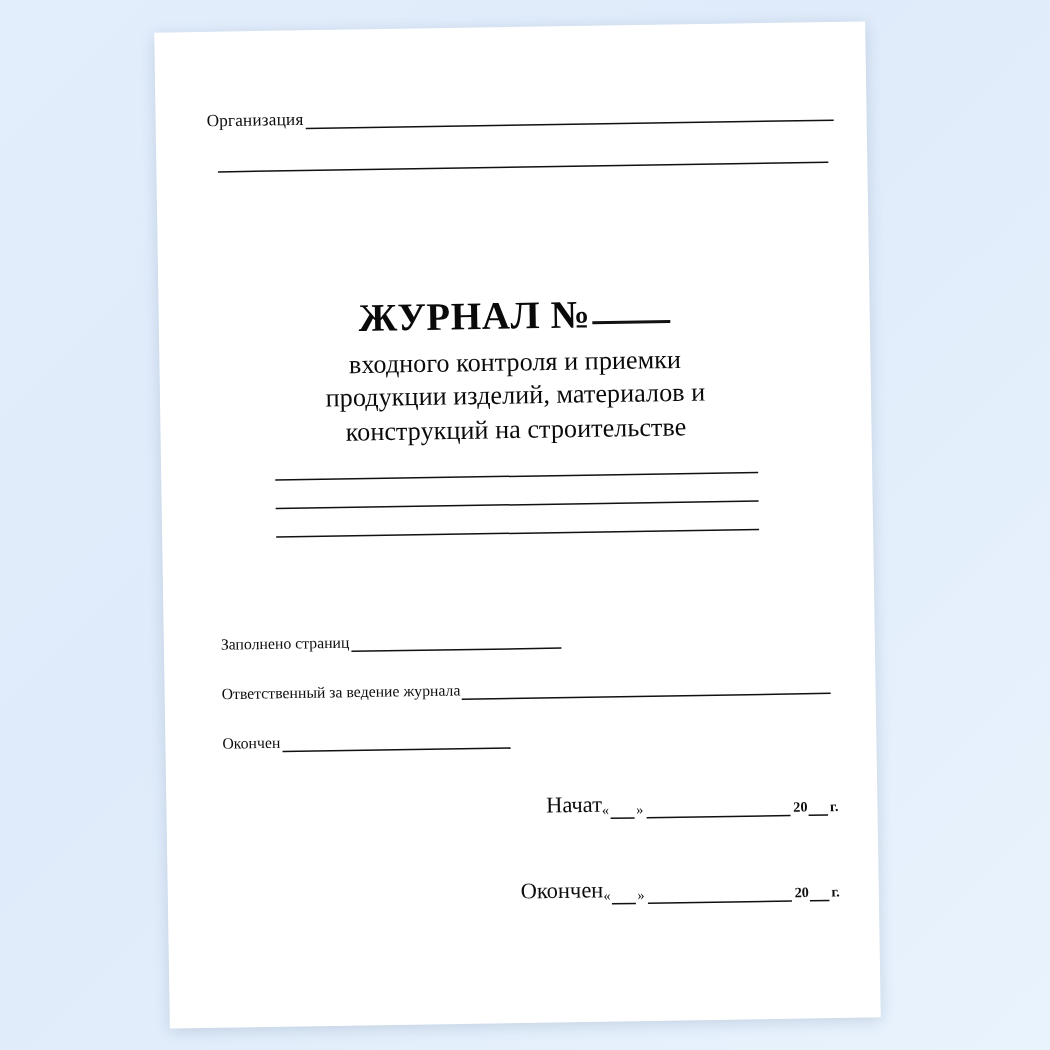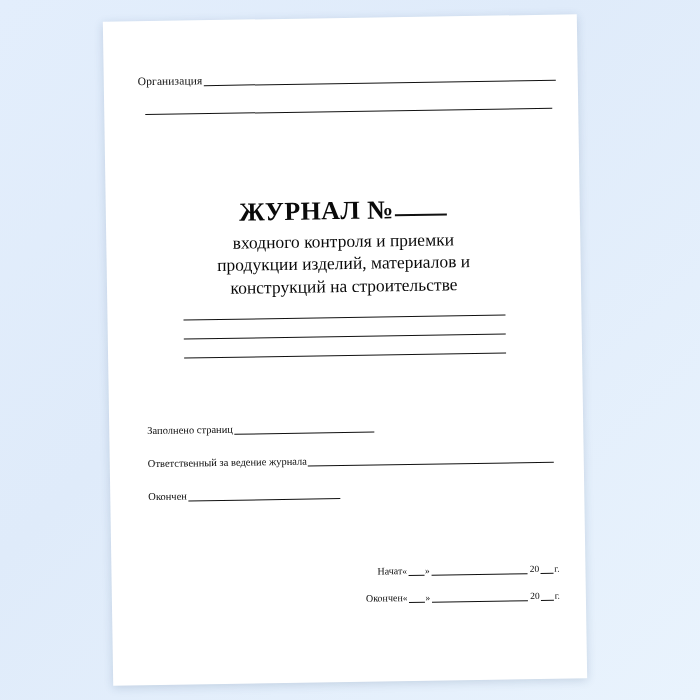--- a/index.html
+++ b/index.html
@@ -150,37 +150,37 @@
     font-size: 9.5px;
     color: #0d0d0d;
   }
   .bottom-row {
     display: flex;
     align-items: flex-end;
     justify-content: flex-end;
     white-space: nowrap;
     margin-bottom: 16px;
   }
-  .bottom-row .lbl { font-size: 10px; }
+  .bottom-row .lbl { font-size: 15px; margin-top: 24px; }
   .bottom-row .q { font-size: 9.5px; }
   .bottom-row .mini {
     display: inline-block;
     width: 16px;
     border-bottom: 1px solid #111;
     height: 9px;
     margin: 0 1px;
   }
   .bottom-row .long {
     display: inline-block;
     width: 96px;
     border-bottom: 1px solid #111;
     height: 9px;
     margin: 0 2px;
   }
-  .bottom-row .yr { font-size: 9.5px; }
+  .bottom-row .yr { font-size: 9.5px; font-weight: bold; }
   .bottom-row .short {
     display: inline-block;
     width: 13px;
     border-bottom: 1px solid #111;
     height: 9px;
     margin: 0 1px;
   }
 </style>
 </head>
 <body>

